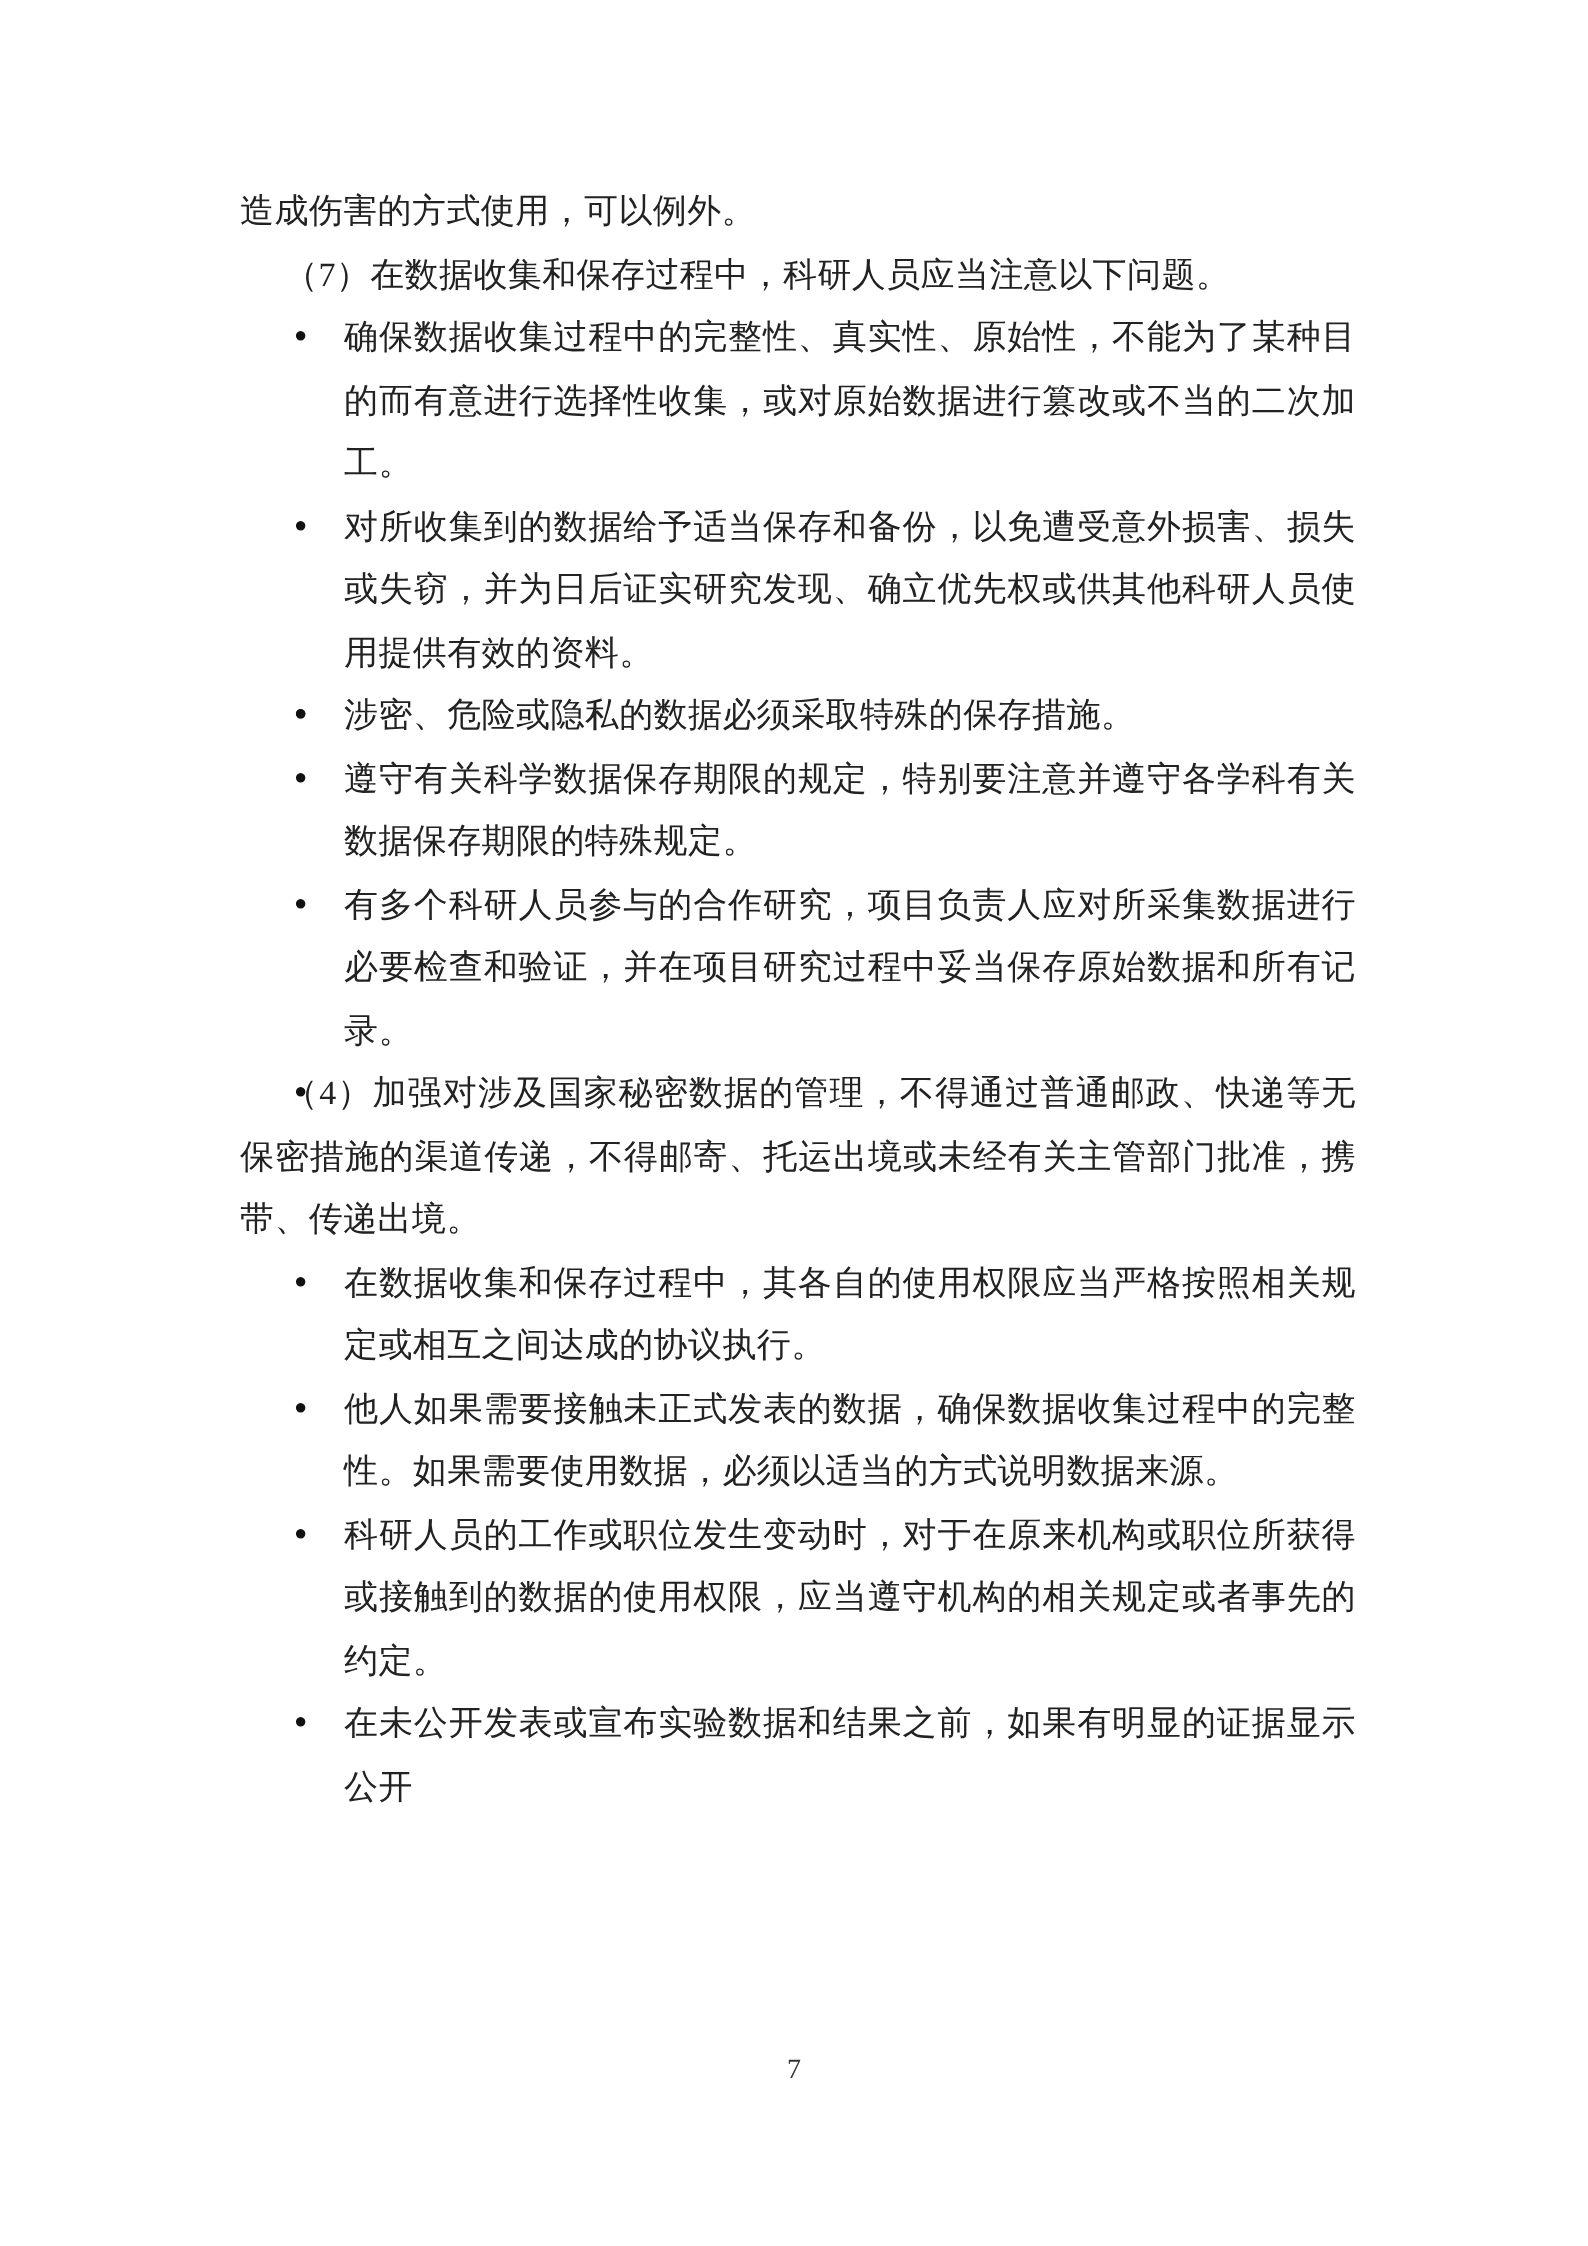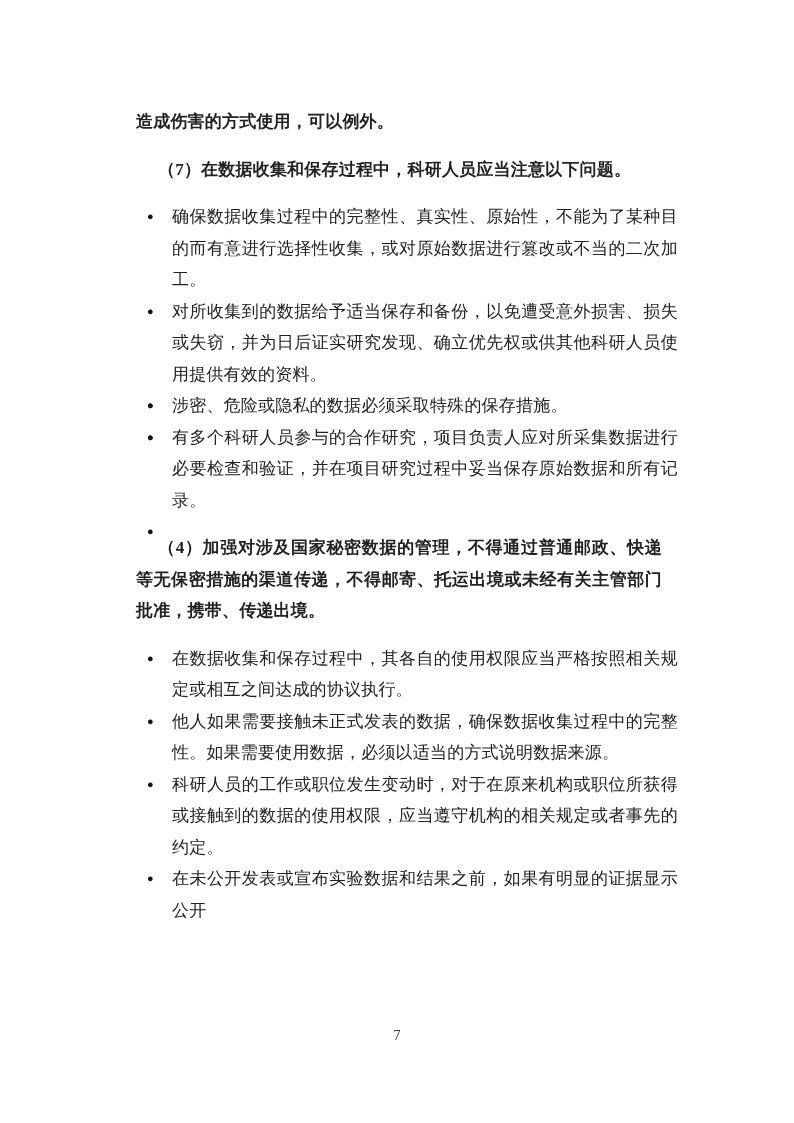--- a/index.html
+++ b/index.html
@@ -21,23 +21,22 @@
     left: 120px;
     top: 90px;
     width: 558px;
     font-size: 17px;
     line-height: 31.5px;
     text-align: justify;
     text-justify: inter-character;
     letter-spacing: 0.2px;
   }
   .para {
-    margin: 16px;
+    margin: 0;
     padding: 0;
-    font-weight: bold;
   }
   .para.indent {
     text-indent: 22px;
   }
   .bullet-item {
     position: relative;
     padding-left: 52px;
     margin: 0;
   }
   .bullet-marker {
@@ -87,20 +86,21 @@
       <span class="bullet-marker">●</span>
     </div>
 
     <div class="bullet-item">
       <span class="bullet-marker">●</span>
       <span>涉密、危险或隐私的数据必须采取特殊的保存措施。</span>
     </div>
 
     <div class="bullet-item">
       <span class="bullet-marker">●</span>
+      <span>遵守有关科学数据保存期限的规定，特别要注意并遵守各学科有关数据保存期限的特殊规定。</span>
     </div>
 
     <div class="bullet-item">
       <span class="bullet-marker">●</span>
       <span>有多个科研人员参与的合作研究，项目负责人应对所采集数据进行必要检查和验证，并在项目研究过程中妥当保存原始数据和所有记录。</span>
     </div>
 
     <div class="bullet-item">
       <span class="bullet-marker">●</span>
     </div>

